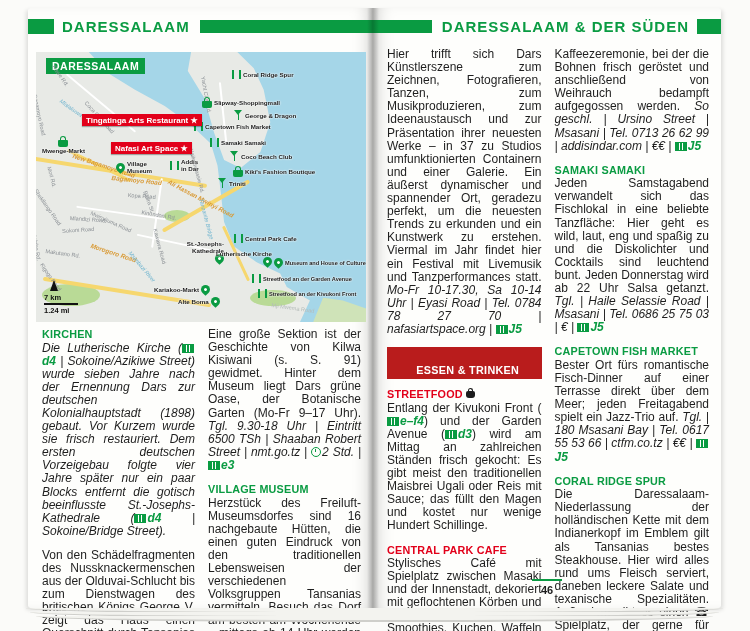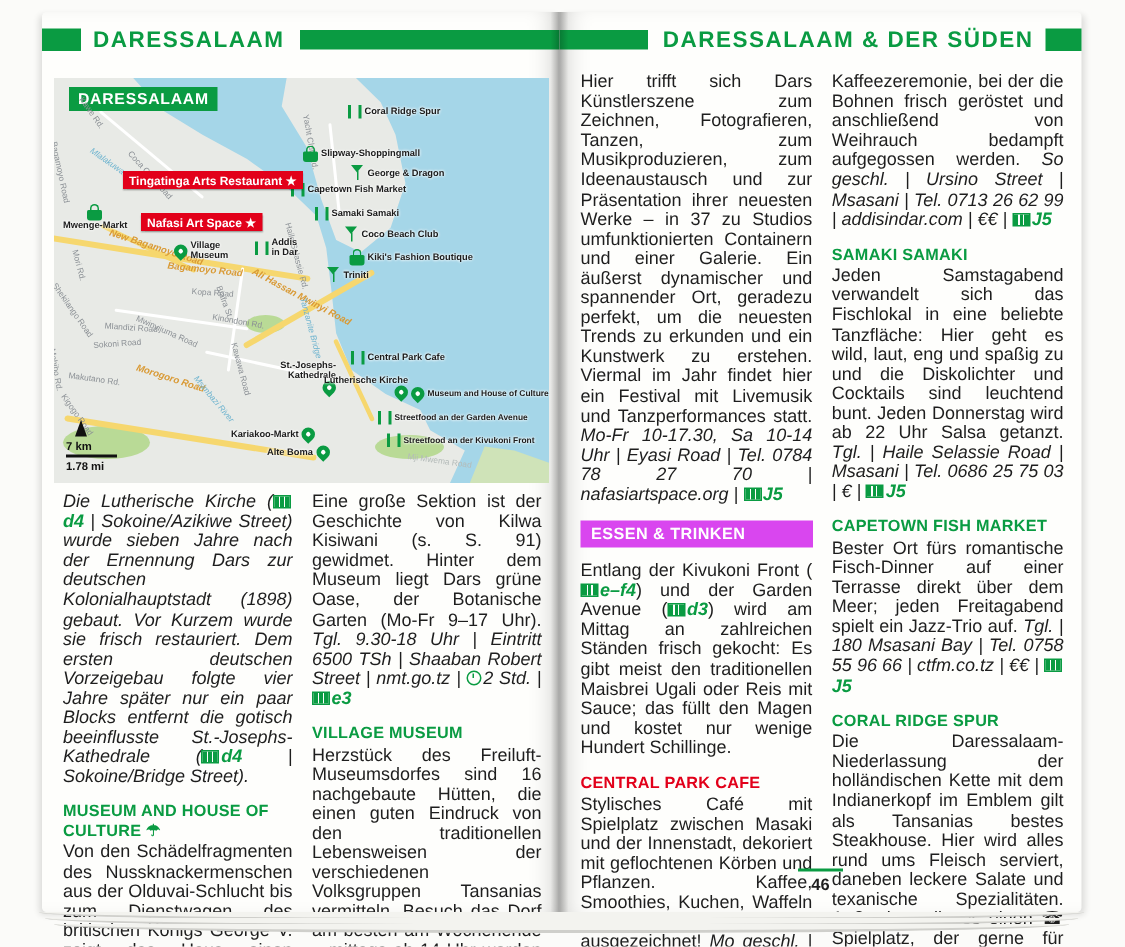--- a/index.html
+++ b/index.html
@@ -73,21 +73,21 @@
   .sect{margin-bottom:11px;}
   .details,.details i{font-style:italic;}
   .gref{color:#0a9b42;font-style:italic;font-weight:bold;}
   .ic-map{display:inline-block;width:10px;height:7px;background:linear-gradient(90deg,#0a9b42 0 30%,#fff 30% 38%,#0a9b42 38% 62%,#fff 62% 70%,#0a9b42 70%);border:1px solid #0a9b42;vertical-align:-1px;margin-right:1px;}
   .ic-clock{display:inline-block;width:8px;height:8px;border:1.4px solid #0a9b42;border-radius:50%;position:relative;vertical-align:-1px;margin-right:1px;}
   .ic-clock::after{content:"";position:absolute;left:3px;top:1px;width:1.3px;height:3.5px;background:#0a9b42;}
   .ic-budget{display:inline-block;width:9px;height:7px;background:#1c1c1c;border-radius:2px 2px 3px 3px;position:relative;vertical-align:0;}
   .ic-budget::before{content:"";position:absolute;top:-3px;left:2.5px;width:3px;height:3px;border:1.2px solid #1c1c1c;border-bottom:none;border-radius:3px 3px 0 0;}
   .glyph{font-style:normal;}
   .star{color:#e2001a;font-style:normal;}
-  .banner{background:#d946ef;color:#fff;font-weight:bold;font-size:10.8px;letter-spacing:.3px;padding:3px 0 3px 7px;margin:4px 0 9px 0;}
+  .banner{background:#b91c1c;color:#fff;font-weight:bold;font-size:10.8px;letter-spacing:.3px;padding:17px 0 3px 7px;margin:4px 0 9px 0;text-align:center;}
   .footer{position:absolute;bottom:12px;left:0;right:0;text-align:center;}
   .footer .rule{width:30px;height:2px;background:#0a9b42;margin:0 auto 3px auto;}
   .footer .num{font-weight:bold;font-size:11px;color:#1e1e1e;}
   .spine{position:absolute;left:367px;top:8px;width:12px;height:600px;background:linear-gradient(90deg,rgba(0,0,0,0) 0%,rgba(0,0,0,.22) 50%,rgba(0,0,0,0) 100%);pointer-events:none;}
 </style>
 </head>
 <body>
 
 <div class="book">
 
@@ -216,37 +216,37 @@
       <div class="poi rev" style="left:118px;top:233px;">
           <span class="ic-pin"></span>
           <span class="plabel">Kariakoo-Markt</span>
         </div>
       <div class="poi rev" style="left:142px;top:245px;">
           <span class="ic-pin"></span>
           <span class="plabel">Alte Boma</span>
         </div>
 
       <div class="hl" style="left:46px;top:62px;"><span>Tingatinga Arts Restaurant</span> <span class="star">★</span></div>
-      <div class="hl" style="left:58px;top:90px;"><span>Nafasi Art Space</span> <span class="star">★</span></div>
+      <div class="hl" style="left:75px;top:90px;"><span>Nafasi Art Space</span> <span class="star">★</span></div>
 
       <div class="scale">
         <div class="narrow"></div>
         <div>7 km</div>
         <div class="bar"></div>
-        <div>1.78 mi</div>
+        <div>1.24 mi</div>
       </div>
     </div>
 
     <div class="cols">
       <div class="col">
         <div class="sect">
+          <h3 class="green">KIRCHEN</h3>
           <div class="body"><i><span>Die Lutherische Kirche (</span></i><span class="ic-map"></span><span class="gref">d4</span><i><span> | Sokoine/Azikiwe Street) wurde sieben Jahre nach der Ernennung Dars zur deutschen Kolonialhauptstadt (1898) gebaut. Vor Kurzem wurde sie frisch restauriert. Dem ersten deutschen Vorzeigebau folgte vier Jahre später nur ein paar Blocks entfernt die gotisch beeinflusste St.-Josephs-Kathedrale (</span></i><span class="ic-map"></span><span class="gref">d4</span><i><span> | Sokoine/Bridge Street).</span></i></div>
         </div>
         <div class="sect">
-          <h3 class="green"><span>MUSEUM AND HOUSE OF CULTURE</span> <span class="glyph">☂</span></h3>
           <div class="body">Von den Schädelfragmenten des Nussknackermenschen aus der Olduvai-Schlucht bis zum Dienstwagen des britischen Königs George V. zeigt das Haus einen Querschnitt durch Tansanias Geschichte, Kunst und Kultur.</div>
         </div>
       </div>
       <div class="col">
         <div class="sect">
           <div class="body"><span>Eine große Sektion ist der Geschichte von Kilwa Kisiwani (s. S. 91) gewidmet. Hinter dem Museum liegt Dars grüne Oase, der Botanische Garten (Mo-Fr 9–17 Uhr). </span><span class="details"><span>Tgl. 9.30-18 Uhr | Eintritt 6500 TSh | Shaaban Robert Street | nmt.go.tz | </span><span class="ic-clock"></span><i>2 Std.</i><span> | </span><span class="ic-map"></span><span class="gref">e3</span></span></div>
         </div>
         <div class="sect">
           <h3 class="green">VILLAGE MUSEUM</h3>
           <div class="body"><span>Herzstück des Freiluft-Museumsdorfes sind 16 nachgebaute Hütten, die einen guten Eindruck von den traditionellen Lebensweisen der verschiedenen Volksgruppen Tansanias vermitteln. Besuch das Dorf am besten am Wochenende – mittags ab 14 Uhr werden dann oft traditionelle Tänze aufgeführt. </span><span class="details"><span>Tgl. 9.30-18 Uhr | Eintritt 6500 TSh | New Bagamoyo Road/Makaburi Street | Tel. 022 276 04 37 | </span></span></div>
@@ -263,20 +263,21 @@
       <span class="block"></span>
     </div>
 
     <div class="cols">
       <div class="col">
         <div class="sect">
           <div class="body"><span>Hier trifft sich Dars Künstlerszene zum Zeichnen, Fotografieren, Tanzen, zum Musikproduzieren, zum Ideenaustausch und zur Präsentation ihrer neuesten Werke – in 37 zu Studios umfunktionierten Containern und einer Galerie. Ein äußerst dynamischer und spannender Ort, geradezu perfekt, um die neuesten Trends zu erkunden und ein Kunstwerk zu erstehen. Viermal im Jahr findet hier ein Festival mit Livemusik und Tanzperformances statt. </span><span class="details"><span>Mo-Fr 10-17.30, Sa 10-14 Uhr | Eyasi Road | Tel. 0784 78 27 70 | nafasiartspace.org | </span><span class="ic-map"></span><span class="gref">J5</span></span></div>
         </div>
         <div class="banner">ESSEN &amp; TRINKEN</div>
         <div class="sect">
+          <h3 class="red"><span>STREETFOOD</span> <span class="ic-budget"></span></h3>
           <div class="body"><span>Entlang der Kivukoni Front (</span><span class="ic-map"></span><span class="gref">e–f4</span><span>) und der Garden Avenue (</span><span class="ic-map"></span><span class="gref">d3</span><span>) wird am Mittag an zahlreichen Ständen frisch gekocht: Es gibt meist den traditionellen Maisbrei Ugali oder Reis mit Sauce; das füllt den Magen und kostet nur wenige Hundert Schillinge.</span></div>
         </div>
         <div class="sect">
           <h3 class="red">CENTRAL PARK CAFE</h3>
           <div class="body"><span>Stylisches Café mit Spielplatz zwischen Masaki und der Innenstadt, dekoriert mit geflochtenen Körben und Pflanzen. Kaffee, Smoothies, Kuchen, Waffeln und Burger schmecken ausgezeichnet! </span><span class="details"><span>Mo geschl. | Barack Obama Road | € | </span><span class="ic-map"></span><span class="gref">J5</span></span></div>
         </div>
         <div class="sect">
           <h3 class="red">ADDIS IN DAR</h3>
           <div class="body">Äthiopisches Restaurant, bei dem die traditionellen Eintopfgerichte auf dem riesigen, runden Tef-Brot serviert werden. Zum Abschluss gibt es eine</div>
         </div>
@@ -284,21 +285,21 @@
       <div class="col">
         <div class="sect">
           <div class="body"><span>Kaffeezeremonie, bei der die Bohnen frisch geröstet und anschließend von Weihrauch bedampft aufgegossen werden. </span><span class="details"><span>So geschl. | Ursino Street | Msasani | Tel. 0713 26 62 99 | addisindar.com | €€ | </span><span class="ic-map"></span><span class="gref">J5</span></span></div>
         </div>
         <div class="sect">
           <h3 class="green">SAMAKI SAMAKI</h3>
           <div class="body"><span>Jeden Samstagabend verwandelt sich das Fischlokal in eine beliebte Tanzfläche: Hier geht es wild, laut, eng und spaßig zu und die Diskolichter und Cocktails sind leuchtend bunt. Jeden Donnerstag wird ab 22 Uhr Salsa getanzt. </span><span class="details"><span>Tgl. | Haile Selassie Road | Msasani | Tel. 0686 25 75 03 | € | </span><span class="ic-map"></span><span class="gref">J5</span></span></div>
         </div>
         <div class="sect">
           <h3 class="green">CAPETOWN FISH MARKET</h3>
-          <div class="body"><span>Bester Ort fürs romantische Fisch-Dinner auf einer Terrasse direkt über dem Meer; jeden Freitagabend spielt ein Jazz-Trio auf. </span><span class="details"><span>Tgl. | 180 Msasani Bay | Tel. 0758 55 96 66 | ctfm.co.tz | €€ | </span><span class="ic-map"></span><span class="gref">J5</span></span></div>
+          <div class="body"><span>Bester Ort fürs romantische Fisch-Dinner auf einer Terrasse direkt über dem Meer; jeden Freitagabend spielt ein Jazz-Trio auf. </span><span class="details"><span>Tgl. | 180 Msasani Bay | Tel. 0617 55 53 66 | ctfm.co.tz | €€ | </span><span class="ic-map"></span><span class="gref">J5</span></span></div>
         </div>
         <div class="sect">
           <h3 class="green">CORAL RIDGE SPUR</h3>
           <div class="body"><span>Die Daressalaam-Niederlassung der holländischen Kette mit dem Indianerkopf im Emblem gilt als Tansanias bestes Steakhouse. Hier wird alles rund ums Fleisch serviert, daneben leckere Salate und texanische Spezialitäten. Außerdem gibt es einen </span><span class="glyph">☎</span><span> Spielplatz, der gerne für Kindergeburtstage genutzt wird. </span><span class="details"><span>Tgl. | Sea Cliff Village | Toure Drive | Tel. 0764 70 06 57 | €€ | </span><span class="ic-map"></span><span class="gref">J5</span></span></div>
         </div>
         <div class="banner">SHOPPEN</div>
         <div class="sect">
           <h3 class="green">KIKI'S FASHION BOUTIQUE</h3>
 
         </div>

